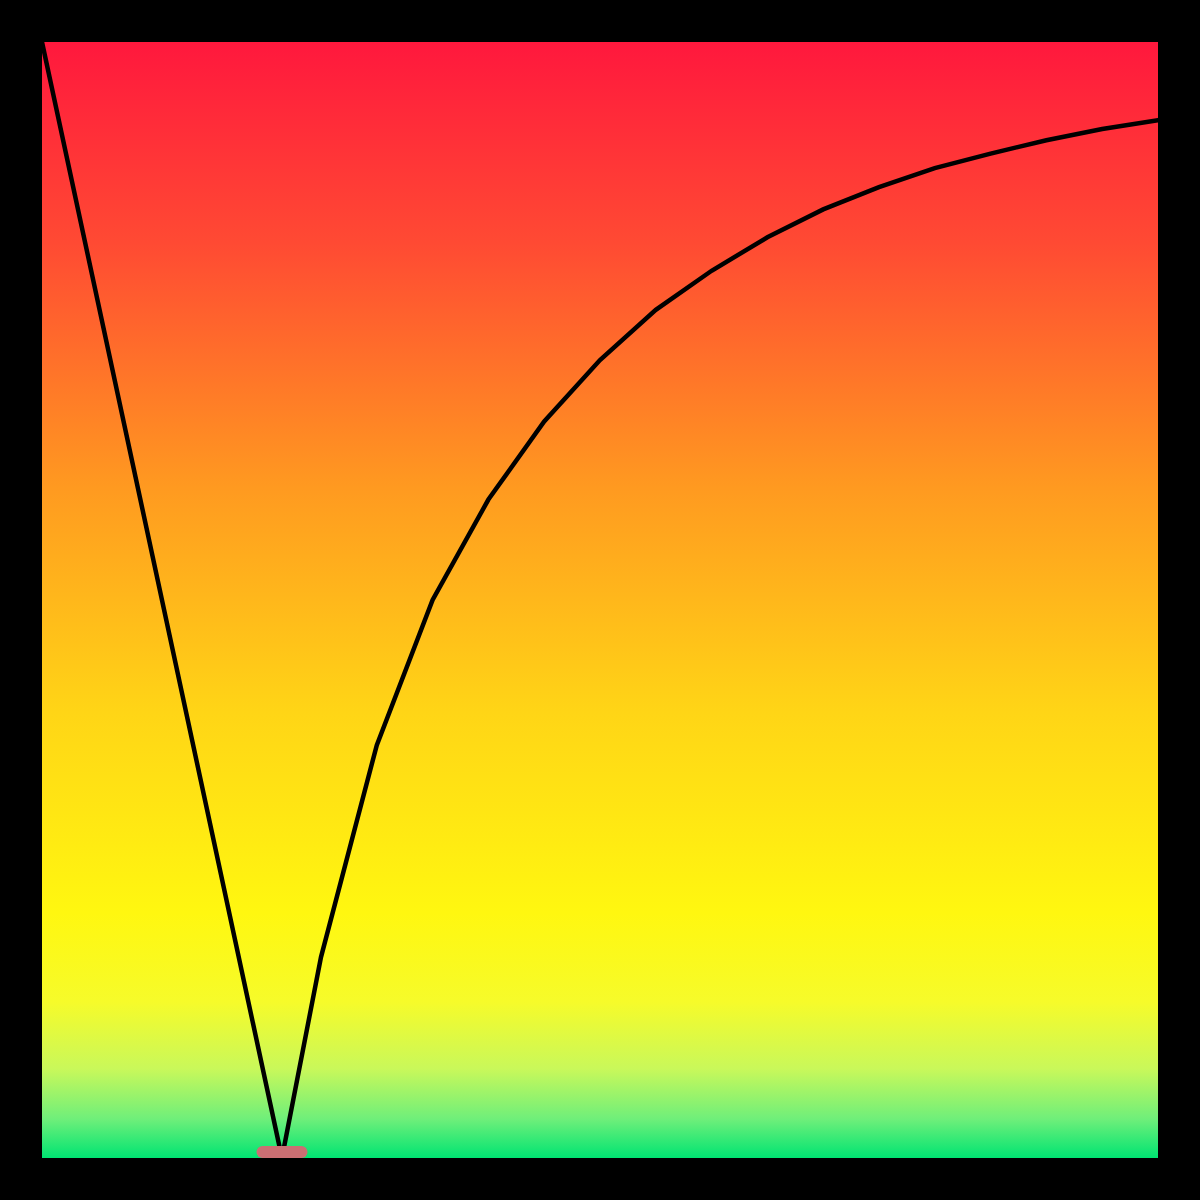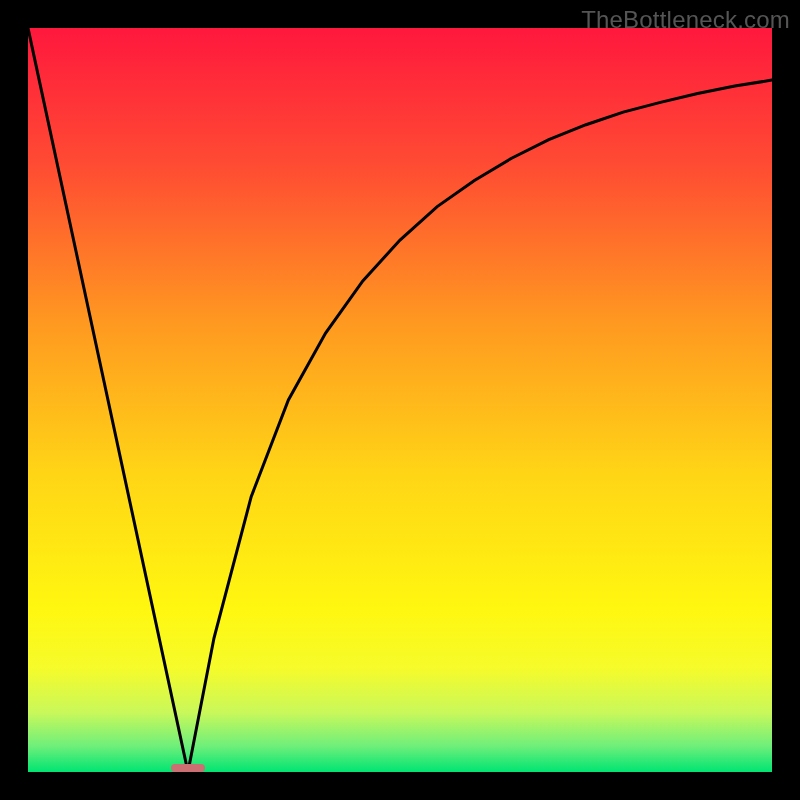--- a/index.html
+++ b/index.html
@@ -72,14 +72,13 @@
     </svg>
 
     <svg class="curves" viewBox="0 0 744 744" preserveAspectRatio="none">
       <path d="M0.00 0.00 L159.96 744.00" fill="none" stroke="#000" stroke-width="3" stroke-linecap="round"></path>
       <path d="M159.96 744.00 L186.00 610.08 L223.20 468.72 L260.40 372.00 L297.60 305.04 L334.80 252.96 L372.00 212.04 L409.20 178.56 L446.40 152.52 L483.60 130.20 L520.80 111.60 L558.00 96.72 L595.20 84.07 L632.40 74.40 L669.60 65.47 L706.80 58.03 L744.00 52.08" fill="none" stroke="#000" stroke-width="3" stroke-linecap="round"></path>
     </svg>
 
     <div class="marker" style="left: 143.22px; width: 33.48px; bottom: 0px; background: rgb(203, 111, 115);"></div>
   </div>
 
-  <div class="watermark">TheBottleneck.com</div>
 </div>
 
 </body></html>

